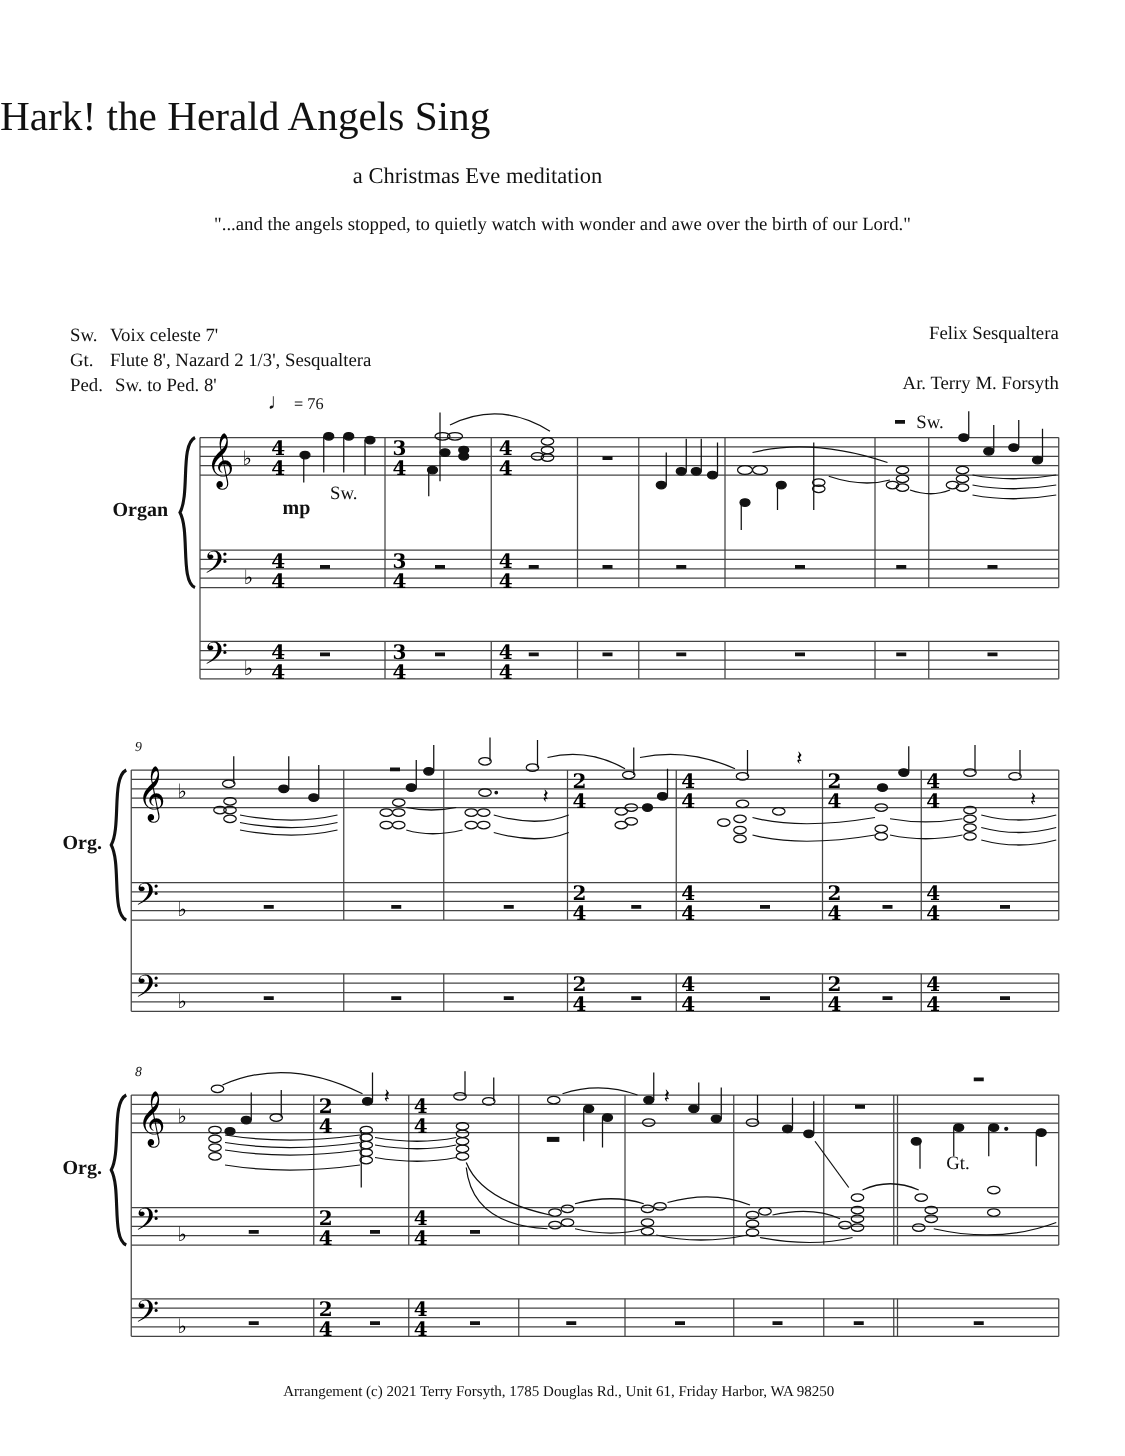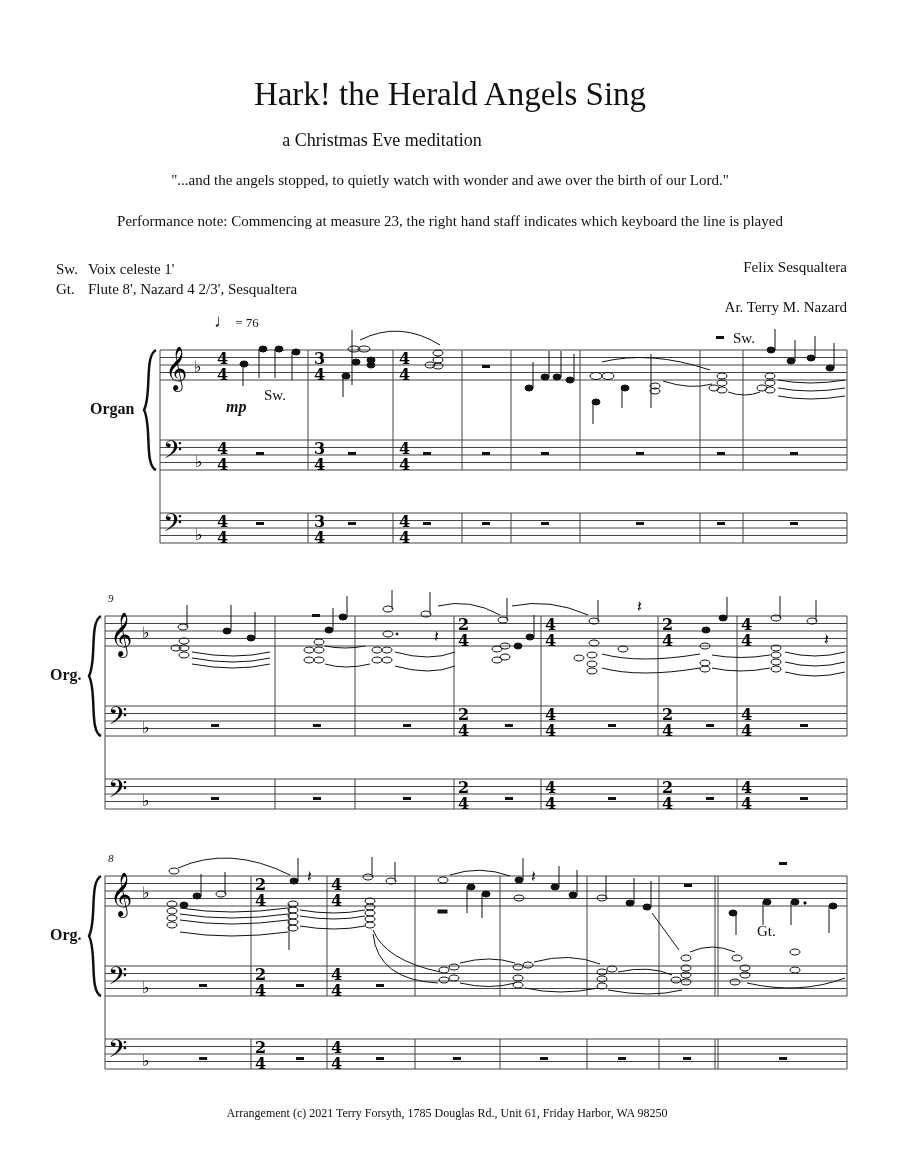--- a/index.html
+++ b/index.html
@@ -1,59 +1,62 @@
 <!DOCTYPE html>
 <html><head>
 <meta charset="utf-8">
 <style>
   html, body { margin: 0; padding: 0; background: #ffffff; }
   body { width: 900px; height: 1165px; position: relative; overflow: hidden;
          font-family: "Liberation Serif", "DejaVu Serif", serif; color: #111; }
   .abs { position: absolute; }
-  .title { left: 0; width: 900px; top: 76px; text-align: center; font-size: 33px; }
+  .title { left: 0; width: 900px; top: 76px; font-size: 33px; }
   .subtitle { left: 0; width: 764px; top: 130px; text-align: center; font-size: 18px; }
   .quote { left: 0; width: 900px; top: 172px; text-align: center; font-size: 15px; }
   .perf { left: 40px; width: 820px; top: 212px; text-align: center; font-size: 15px; line-height: 19px; }
   .reg { left: 56px; top: 259px; font-size: 15px; line-height: 20px; }
   .reg .row { display: flex; }
   .reg .k { width: 32px; }
   .composer { right: 53px; top: 259px; font-size: 15px; }
   .arranger { right: 53px; top: 299px; font-size: 15px; }
   .tempo { left: 214px; top: 311px; font-size: 13px; }
   .tempo .note { font-size: 18px; }
   .footer { left: 0; width: 894px; top: 1106px; text-align: center; font-size: 12px; }
   .instr { font-size: 16px; font-weight: bold; }
   .mnum { font-size: 11px; font-style: italic; }
   .small-text { font-size: 15px; }
-  .dyn { font-style: italic; font-weight: bold; font-size: 16px; }
+  .dyn { font-weight: bold; font-size: 16px; }
   svg text { font-family: "DejaVu Serif", "Liberation Serif", serif; }
 </style>
 </head>
 <body>
 
 <div class="abs title">Hark! the Herald Angels Sing</div>
 <div class="abs subtitle">a Christmas Eve meditation</div>
 <div class="abs quote">"...and the angels stopped, to quietly watch with wonder and awe over the birth of our Lord."</div>
 <div class="abs perf">
-  <div>Performance note: Commencing at measure 23, the right hand staff indicates which keyboard the line is played</div>
 </div>
 
 <div class="abs reg">
   <div class="row">
     <span class="k">Sw.</span>
-    <span>Voix celeste 1'</span>
+    <span>Voix celeste 7'</span>
   </div>
   <div class="row">
     <span class="k">Gt.</span>
-    <span>Flute 8', Nazard 4 2/3', Sesqualtera</span>
+    <span>Flute 8', Nazard 2 1/3', Sesqualtera</span>
+  </div>
+  <div class="row">
+    <span class="k" style="width:36px">Ped.</span>
+    <span>Sw. to Ped. 8'</span>
   </div>
 </div>
 
 <div class="abs composer">Felix Sesqualtera</div>
-<div class="abs arranger">Ar. Terry M. Nazard</div>
+<div class="abs arranger">Ar. Terry M. Forsyth</div>
 
 <div class="abs tempo">
   <span class="note">♩</span>
   <span>= 76</span>
 </div>
 
 <svg class="abs" style="left:0;top:320px" width="900" height="230" viewBox="0 320 900 230">
   <g stroke="#444" stroke-width="1">
     <line x1="160" y1="350" x2="847" y2="350"></line>
       <line x1="160" y1="357.5" x2="847" y2="357.5"></line>

